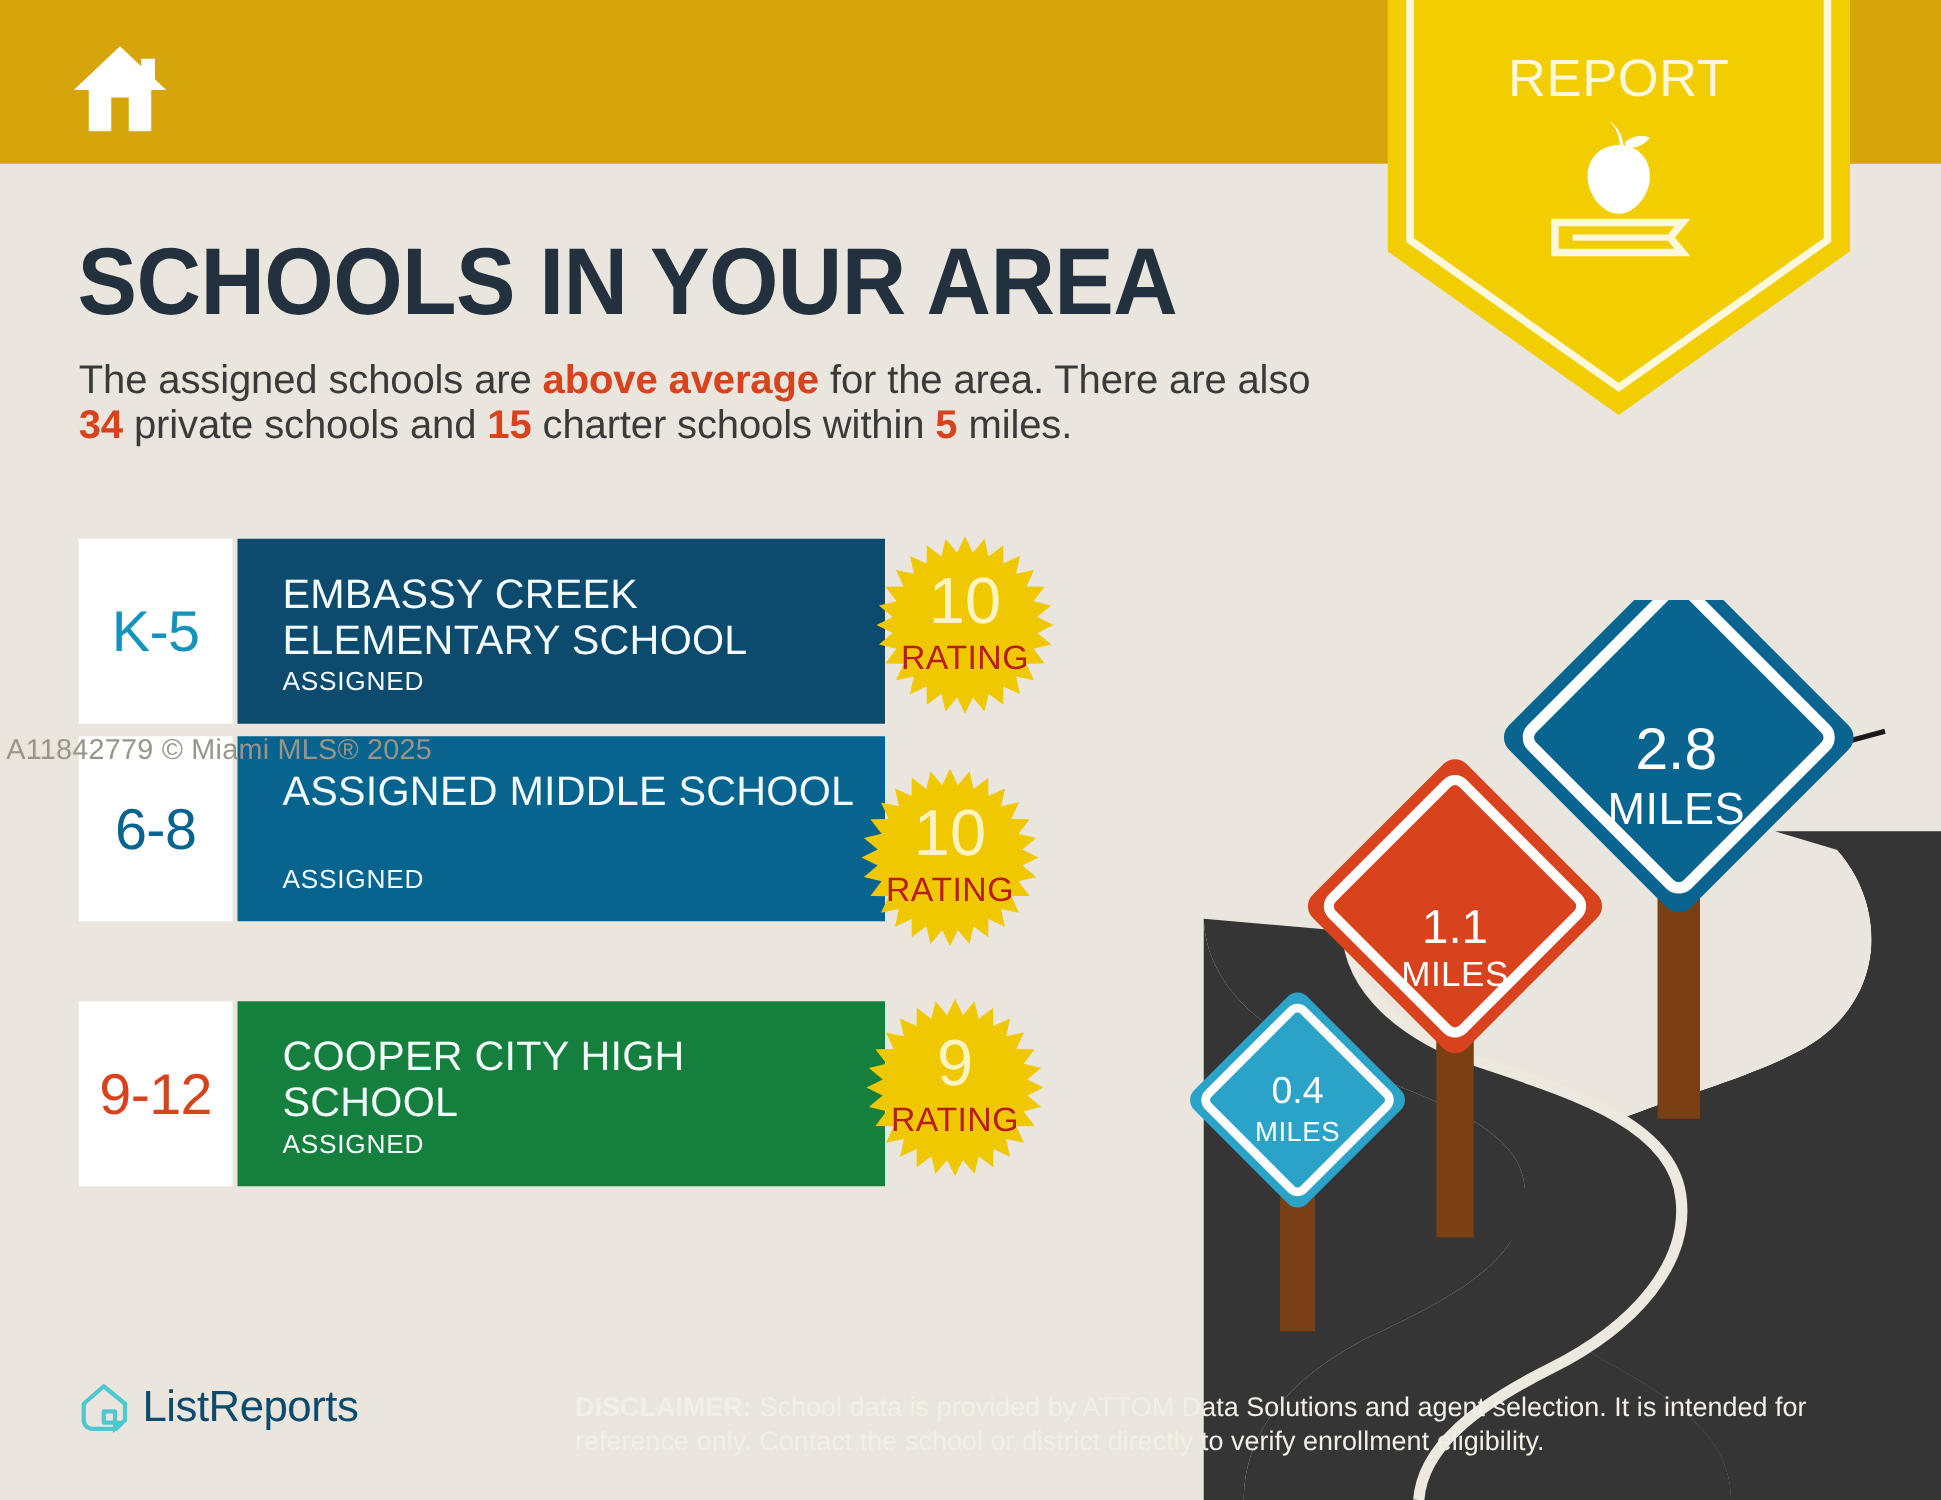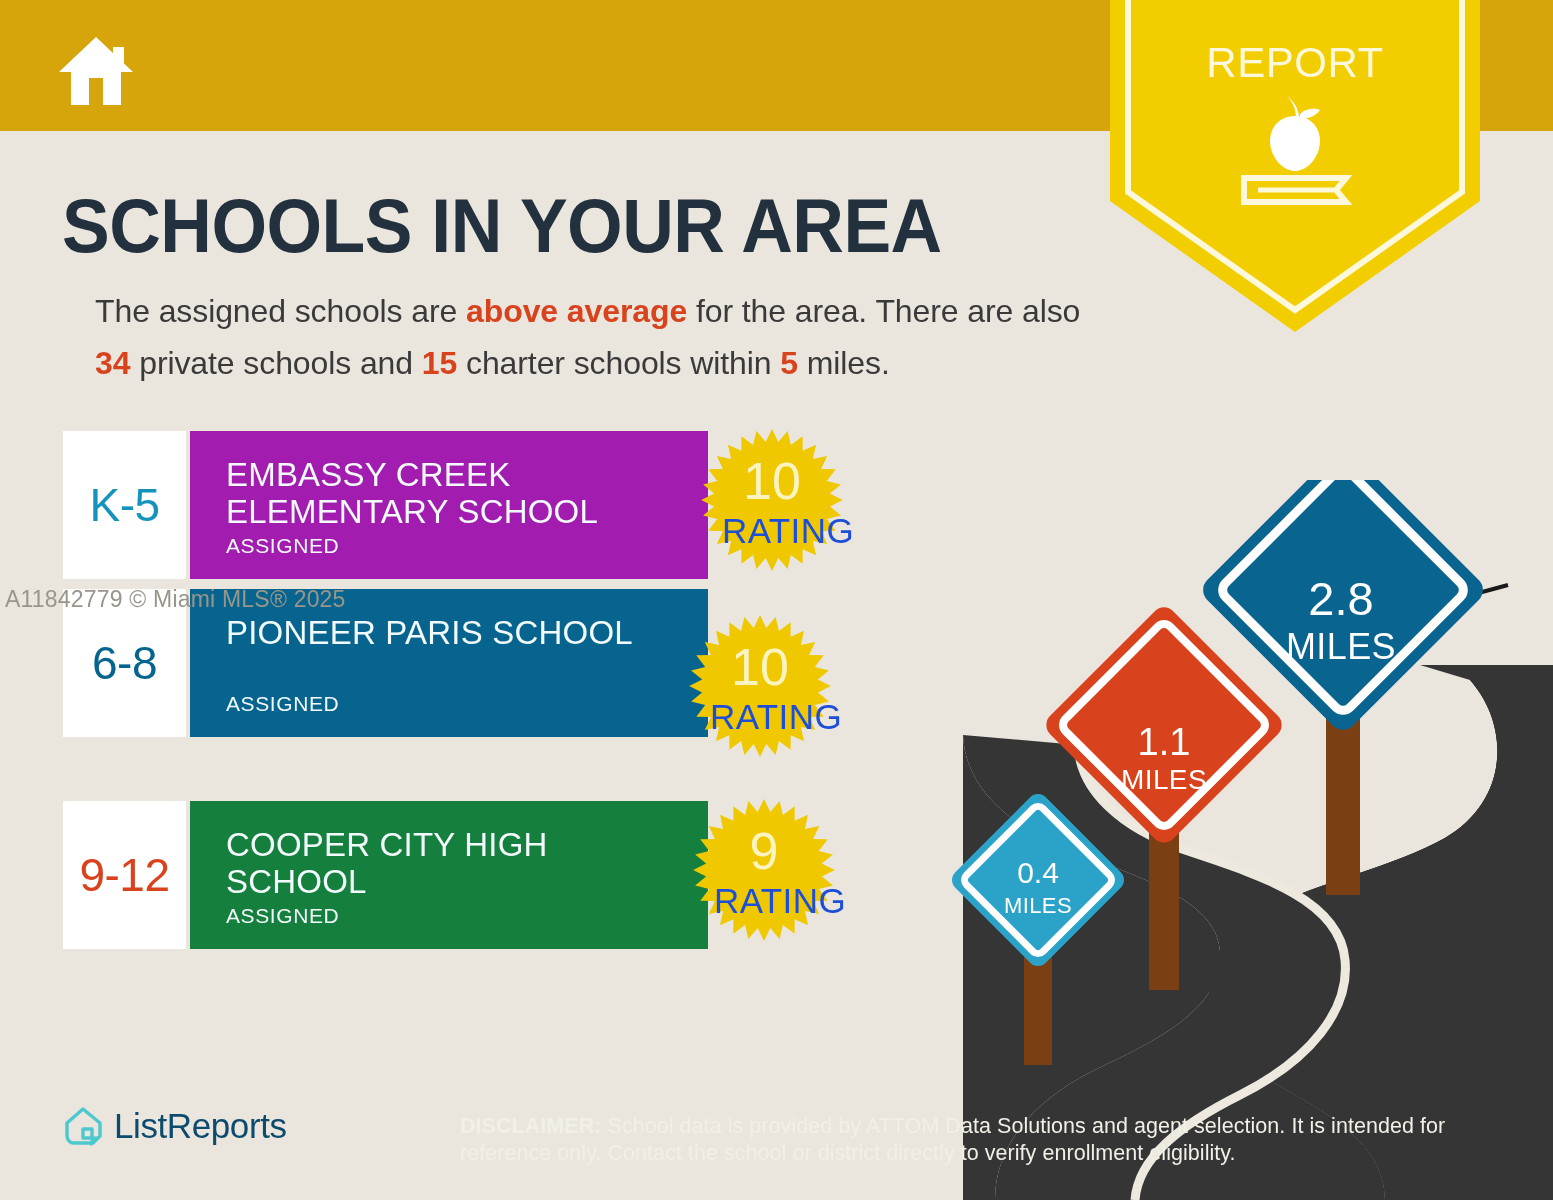--- a/index.html
+++ b/index.html
@@ -68,24 +68,23 @@
     letter-spacing: -0.5px;
     font-family: "Liberation Sans Narrow", "Liberation Sans", sans-serif;
     transform: scaleX(0.94);
     transform-origin: left top;
   }
   #subtitle {
     position: absolute;
     left: 63px; top: 285px;
     width: 1010px;
     font-size: 32px;
-    line-height: 52px;
+    line-height: 36px;
     color: #3A3A3A;
     letter-spacing: -0.1px;
-    margin-left: 32px;
   }
   #subtitle .hl { color: #D8431E; font-weight: bold; }
 
   
   .school-row {
     position: absolute;
     left: 63px;
     width: 645px;
     height: 148px;
   }
@@ -133,25 +132,25 @@
     left: 0; width: 156px;
     top: 28px;
     text-align: center;
     color: #FBF4C0;
     font-size: 52px;
     line-height: 52px;
     font-weight: 400;
   }
   .badge-label {
     position: absolute;
-    left: 16px; width: 156px;
+    left: 0; width: 156px;
     top: 84px;
     text-align: center;
-    color: #1d4ed8;
-    font-size: 35px;
+    color: #b91c1c;
+    font-size: 27px;
     letter-spacing: 0.4px;
   }
 
   
   #mls-watermark {
     position: absolute;
     left: 5px; top: 586px;
     font-size: 23px;
     color: #9A958A;
     letter-spacing: 0.2px;
@@ -220,39 +219,39 @@
   <div id="page-title">SCHOOLS IN YOUR AREA</div>
 
   <div id="subtitle">
     <span>The assigned schools are </span><span class="hl">above average</span><span> for the area. There are also </span><span class="hl">34</span><span> private schools and </span><span class="hl">15</span><span> charter schools within </span><span class="hl">5</span><span> miles.</span>
   </div>
 
   <div class="school-row" style="top:431px;">
     <div class="grade-box">
       <span class="grade-text" style="color:#1494BC;">K-5</span>
     </div>
-    <div class="school-bar" style="background:#a21caf;">
+    <div class="school-bar" style="background:#0c4a6e;">
       <div class="school-name">EMBASSY CREEK ELEMENTARY SCHOOL</div>
       <div class="school-assigned" style="top:103px;">ASSIGNED</div>
     </div>
   </div>
   <div class="badge" style="left:694px; top:427px;">
     <svg viewBox="0 0 156 156" style="position:absolute;left:0;top:0;width:156px;height:156px;">
       <polygon fill="#F0C800" points="78,2 84.3,15.1 93.6,3.9 96.9,18.1 108.6,9.2 108.7,23.8 122,17.7 118.9,31.9 133.2,28.9 127.1,42.1 141.7,42.3 132.8,54 146.9,57.4 135.8,66.6 148.8,73 136,79.4 147,88.6 132.9,92 141.7,103.7 127.1,103.9 133.2,117.1 118.9,114.1 122,128.3 108.7,122.2 108.6,136.8 96.9,127.9 93.6,142.1 84.3,130.9 78,144 71.7,130.9 62.4,142.1 59.1,127.9 47.4,136.8 47.3,122.2 34,128.3 37.1,114.1 22.8,117.1 28.9,103.9 14.3,103.7 23.2,92 9.1,88.6 20.1,79.4 7.2,73 20.2,66.6 9.1,57.4 23.2,54 14.3,42.3 28.9,42.1 22.8,28.9 37.1,31.9 34,17.7 47.3,23.8 47.4,9.2 59.1,18.1 62.4,3.9 71.7,15.1"></polygon>
     </svg>
     <div class="badge-num">10</div>
     <div class="badge-label">RATING</div>
   </div>
 
   <div class="school-row" style="top:589px;">
     <div class="grade-box">
       <span class="grade-text" style="color:#06648F;">6-8</span>
     </div>
     <div class="school-bar" style="background:#06648F;">
-      <div class="school-name">PIONEER PARIS SCHOOL</div>
+      <div class="school-name">ASSIGNED MIDDLE SCHOOL</div>
       <div class="school-assigned" style="top:103px;">ASSIGNED</div>
     </div>
   </div>
   <div class="badge" style="left:682px; top:613px;">
     <svg viewBox="0 0 156 156" style="position:absolute;left:0;top:0;width:156px;height:156px;">
       <polygon fill="#F0C800" points="78,2 84.3,15.1 93.6,3.9 96.9,18.1 108.6,9.2 108.7,23.8 122,17.7 118.9,31.9 133.2,28.9 127.1,42.1 141.7,42.3 132.8,54 146.9,57.4 135.8,66.6 148.8,73 136,79.4 147,88.6 132.9,92 141.7,103.7 127.1,103.9 133.2,117.1 118.9,114.1 122,128.3 108.7,122.2 108.6,136.8 96.9,127.9 93.6,142.1 84.3,130.9 78,144 71.7,130.9 62.4,142.1 59.1,127.9 47.4,136.8 47.3,122.2 34,128.3 37.1,114.1 22.8,117.1 28.9,103.9 14.3,103.7 23.2,92 9.1,88.6 20.1,79.4 7.2,73 20.2,66.6 9.1,57.4 23.2,54 14.3,42.3 28.9,42.1 22.8,28.9 37.1,31.9 34,17.7 47.3,23.8 47.4,9.2 59.1,18.1 62.4,3.9 71.7,15.1"></polygon>
     </svg>
     <div class="badge-num">10</div>
     <div class="badge-label">RATING</div>
   </div>

